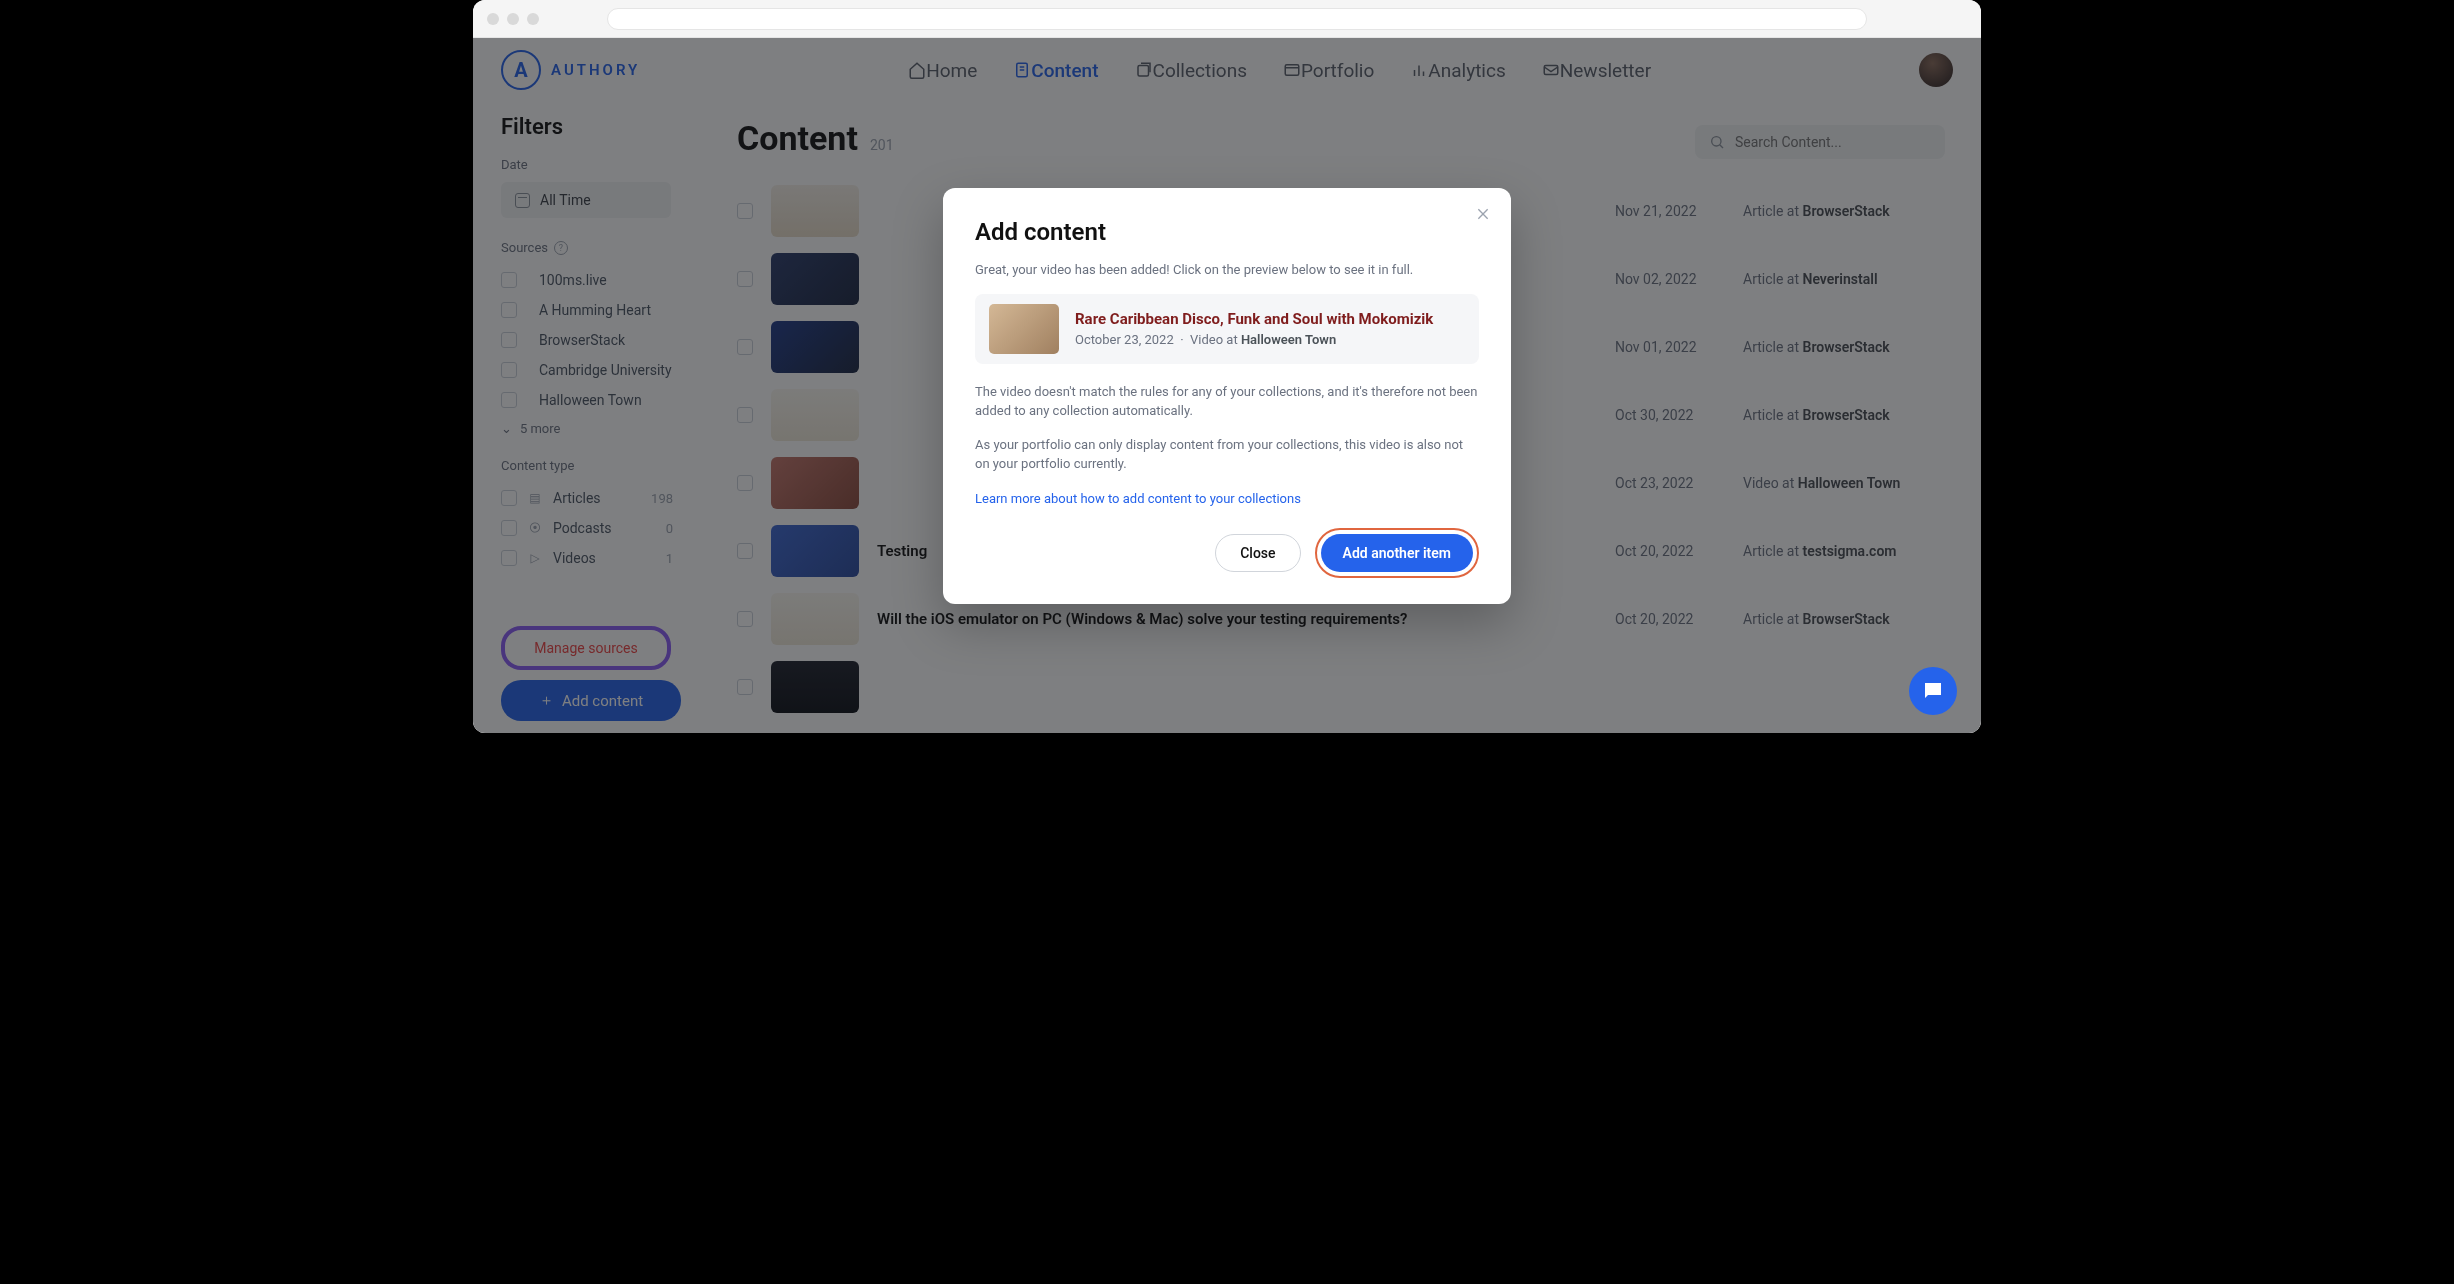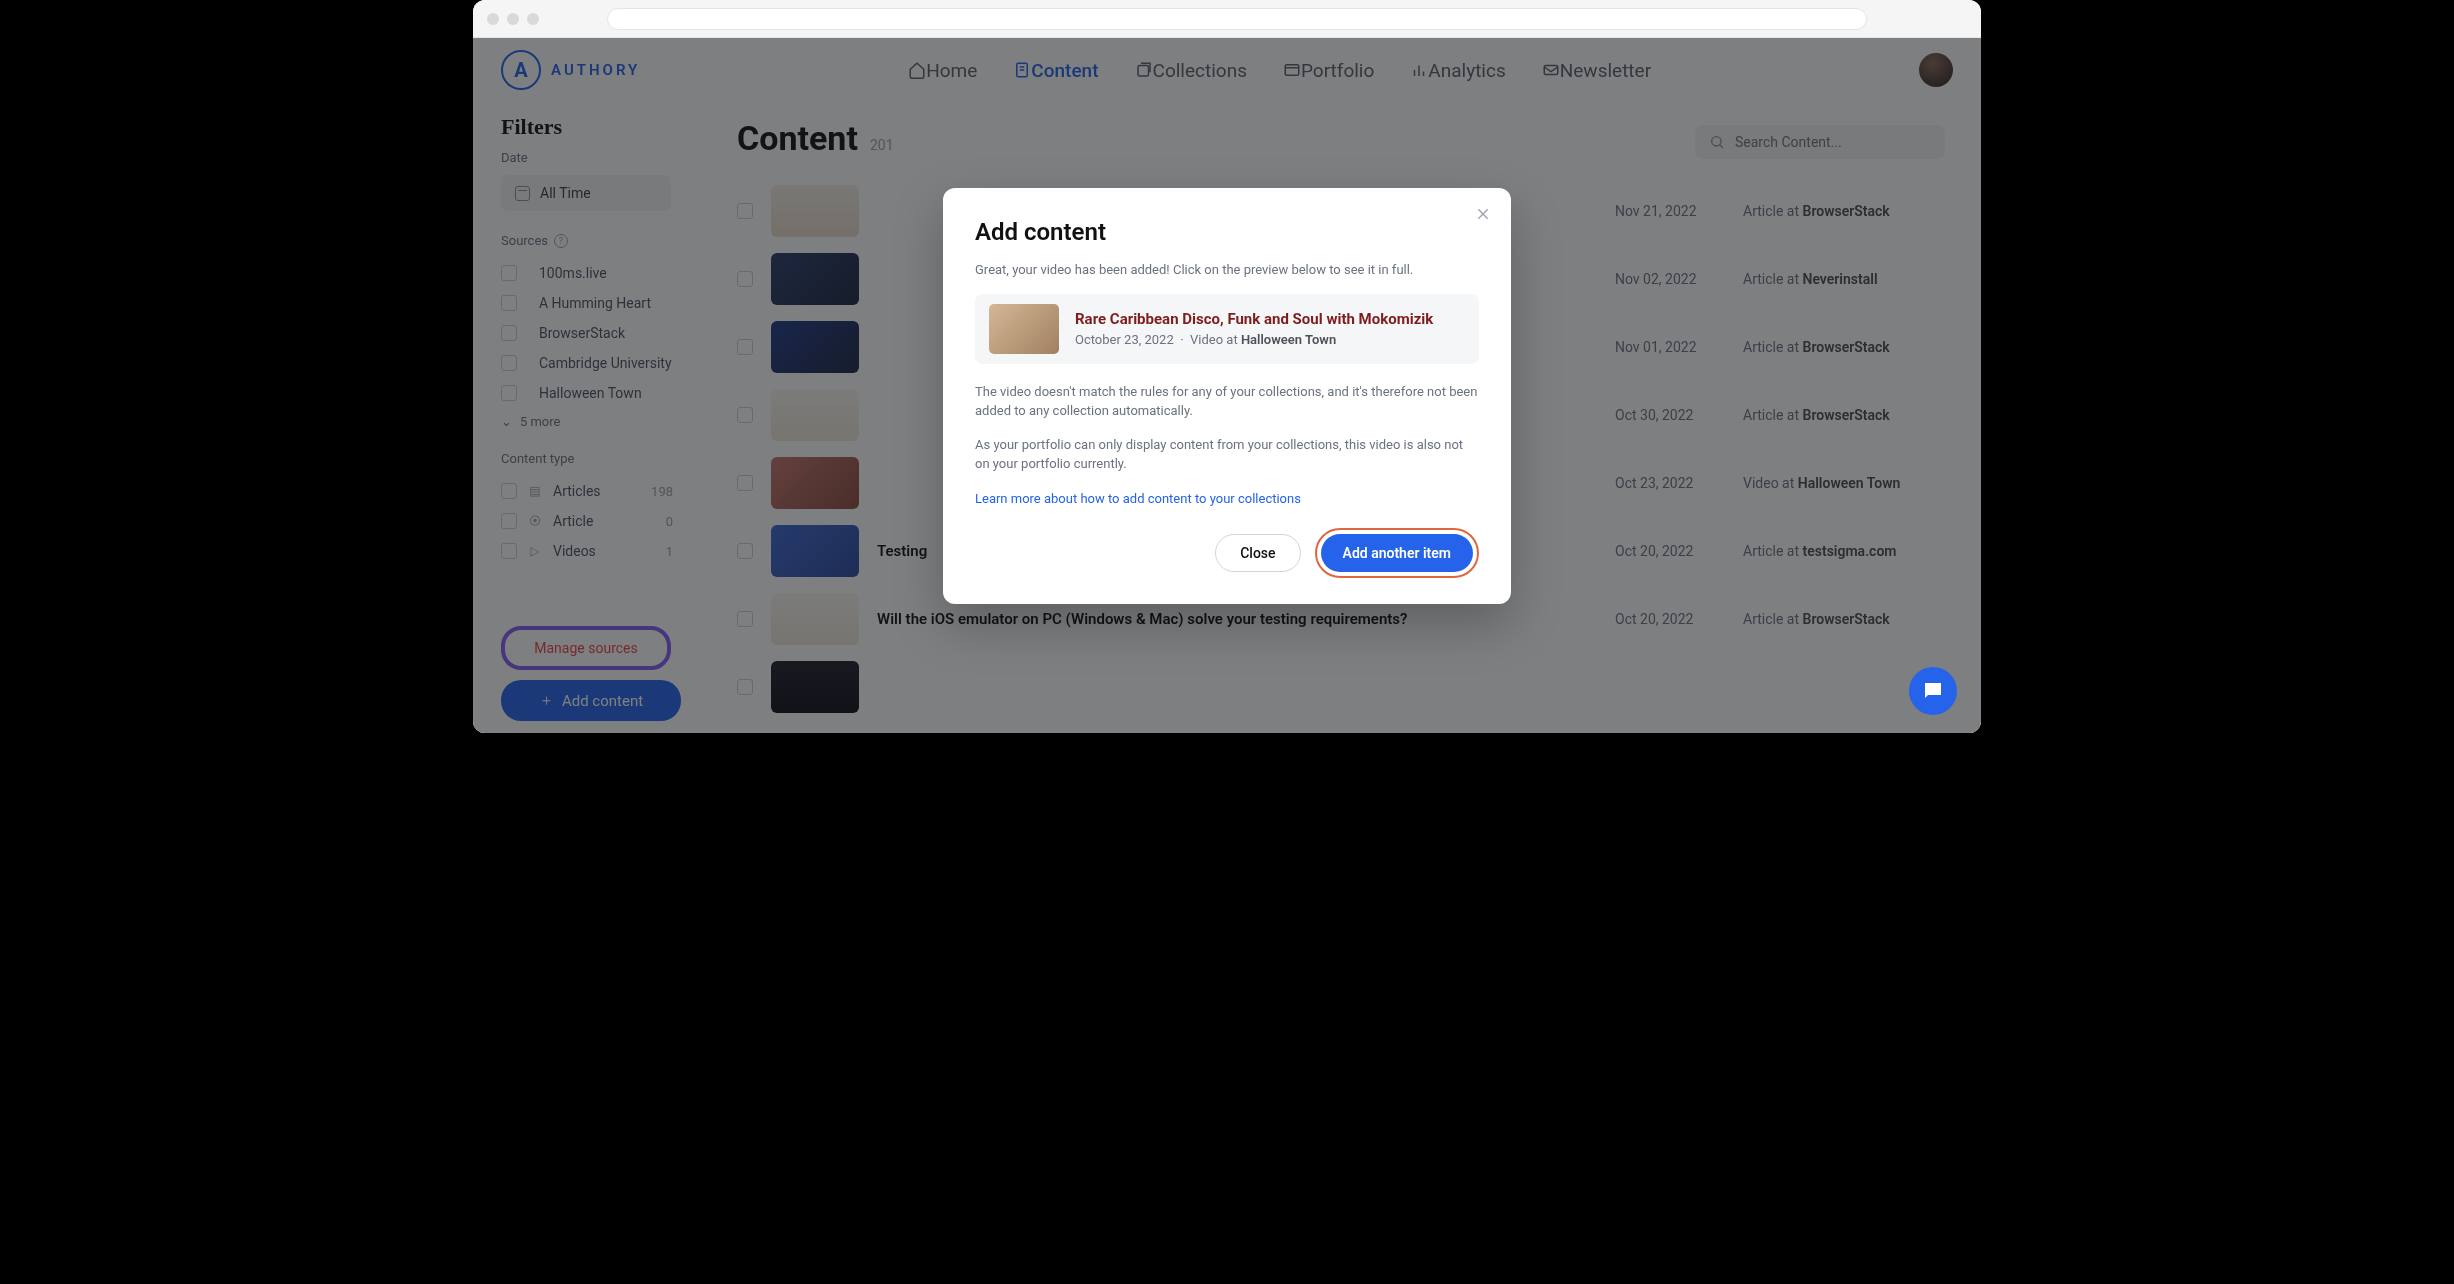--- a/index.html
+++ b/index.html
@@ -13,21 +13,21 @@
 .logo-wrap { display:flex; align-items:center; gap:10px; }
 .logo-circle { width:40px; height:40px; border:2px solid #2563eb; border-radius:50%; display:flex; align-items:center; justify-content:center; color:#2563eb; font-weight:700; font-size:20px;}
 .logo-text { color:#2563eb; letter-spacing:3px; font-size:15px; font-weight:600;}
 .nav-center { flex:1; display:flex; justify-content:center; gap:36px; }
 .nav-item { display:flex; align-items:center; gap:0; color:#5a5f6a; font-size:19px; cursor:pointer; }
 .nav-item.active { color:#2563eb; font-weight:500;}
 .nav-icon { width:18px; height:18px; display:inline-flex; align-items:center; justify-content:center; color:inherit;}
 .avatar { width:34px; height:34px; border-radius:50%; background: radial-gradient(circle at 40% 30%, #8b6b5a, #2a2020); }
 .body-row { flex:1; display:flex; overflow:hidden; }
 .sidebar { width:228px; padding: 20px 10px 12px 28px; display:flex; flex-direction:column; overflow:hidden;}
-.sidebar h2 { font-size:22px; font-weight:600; color:#111; margin-bottom:10px;font-family:Liberation Serif, serif;}
+.sidebar h2 { font-size:22px; font-weight:600; color:#111; margin-bottom:18px;}
 .filter-label { font-size:13px; color:#6b7280; margin-bottom:10px; display:flex; align-items:center; gap:6px;}
 .date-btn { background:#f1f3f4; border:none; border-radius:6px; padding:10px 14px; width:170px; text-align:right; color:#3a3f46; font-size:14px; display:flex; align-items:center; gap:10px; cursor:pointer; margin-bottom:22px;}
 .cb-row { display:flex; align-items:center; gap:22px; padding:7px 0; color:#4b5563; font-size:14px; cursor:pointer;}
 .cb { width:16px; height:16px; border:1.5px solid #cbd1d9; border-radius:3px; background:#fff; }
 .more-row { display:flex; align-items:center; gap:8px; color:#6b7280; font-size:13px; padding:6px 0 0 0; cursor:pointer;}
 .ct-row { display:flex; align-items:center; gap:10px; padding:7px 0; color:#4b5563; font-size:14px; cursor:pointer; justify-content:space-between; padding-right:18px;}
 .ct-row .left { display:flex; align-items:center; gap:10px;}
 .ct-count { font-size:13px; color:#9ca3af;}
 .ct-icon { width:16px; height:16px; display:inline-flex; align-items:center; justify-content:center; color:#9ca3af; font-size:12px;}
 .sidebar-bottom { margin-top:auto; display:flex; flex-direction:column; gap:10px; padding-right:12px;}
@@ -201,21 +201,21 @@
               <span class="cb"></span>
               <span class="ct-icon">▤</span>
               <span>Articles</span>
             </div>
           <span class="ct-count">198</span>
         </div>
         <div class="ct-row">
           <div class="left">
               <span class="cb"></span>
               <span class="ct-icon">⦿</span>
-              <span>Article</span>
+              <span>Podcasts</span>
             </div>
           <span class="ct-count">0</span>
         </div>
         <div class="ct-row">
           <div class="left">
               <span class="cb"></span>
               <span class="ct-icon">▷</span>
               <span>Videos</span>
             </div>
           <span class="ct-count">1</span>

